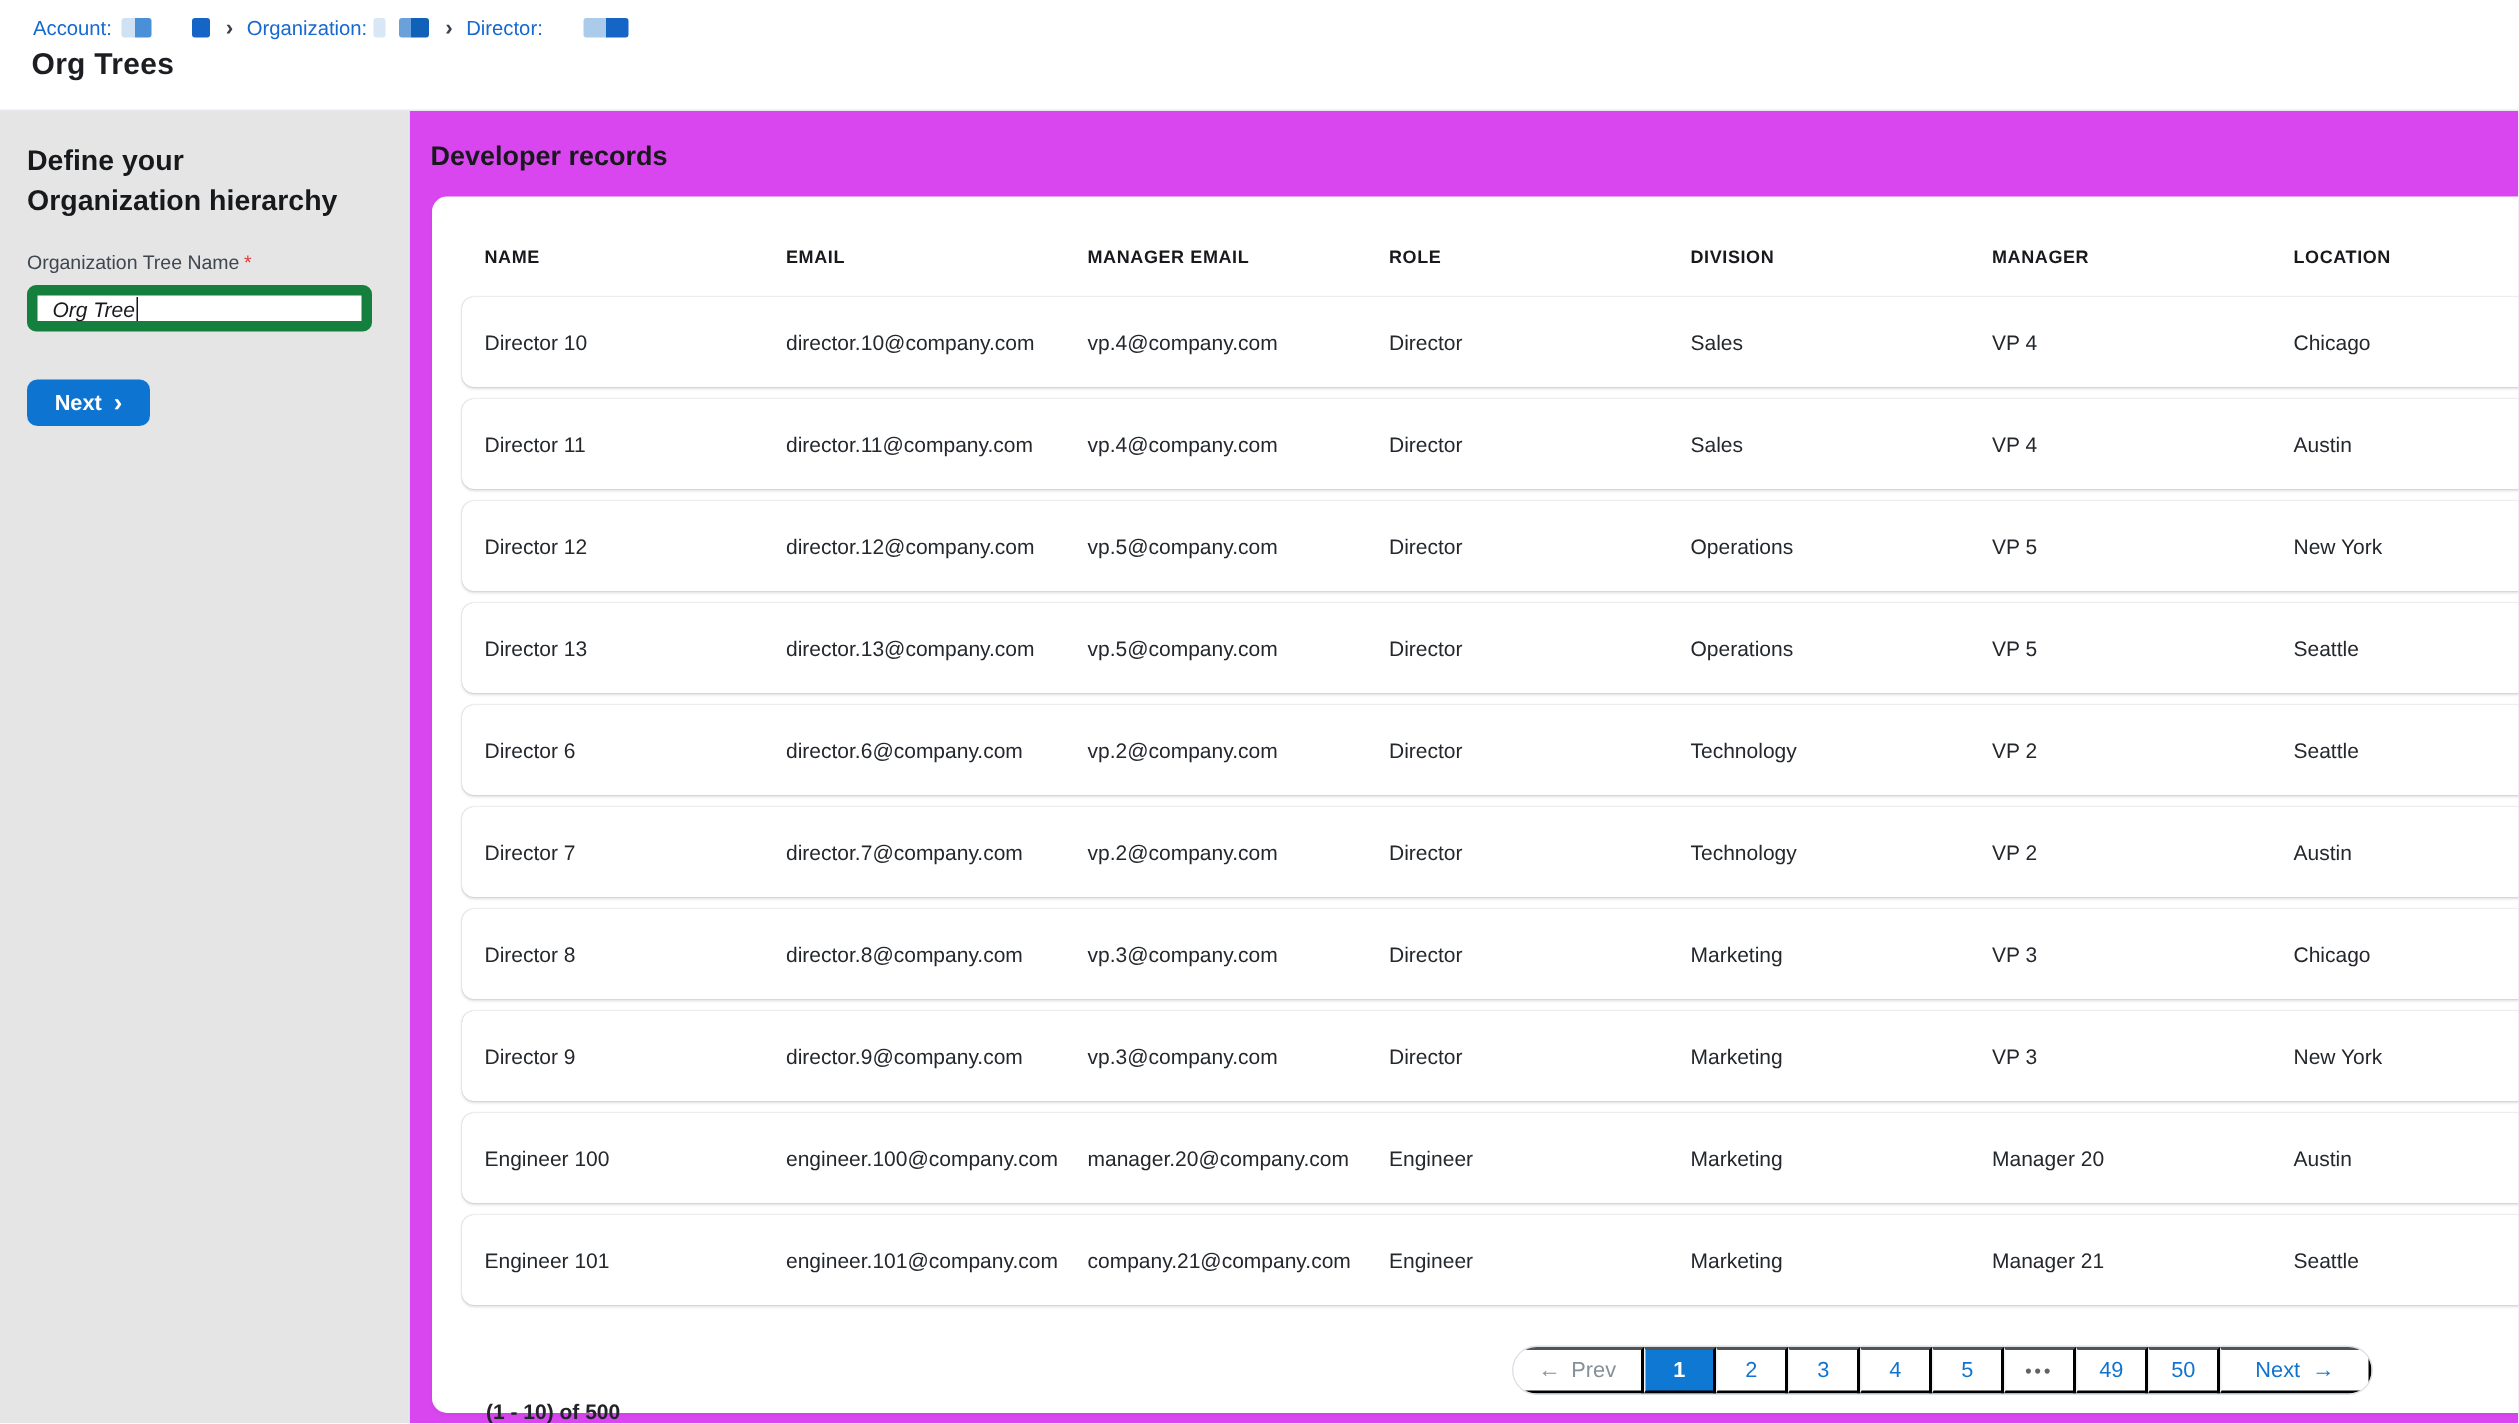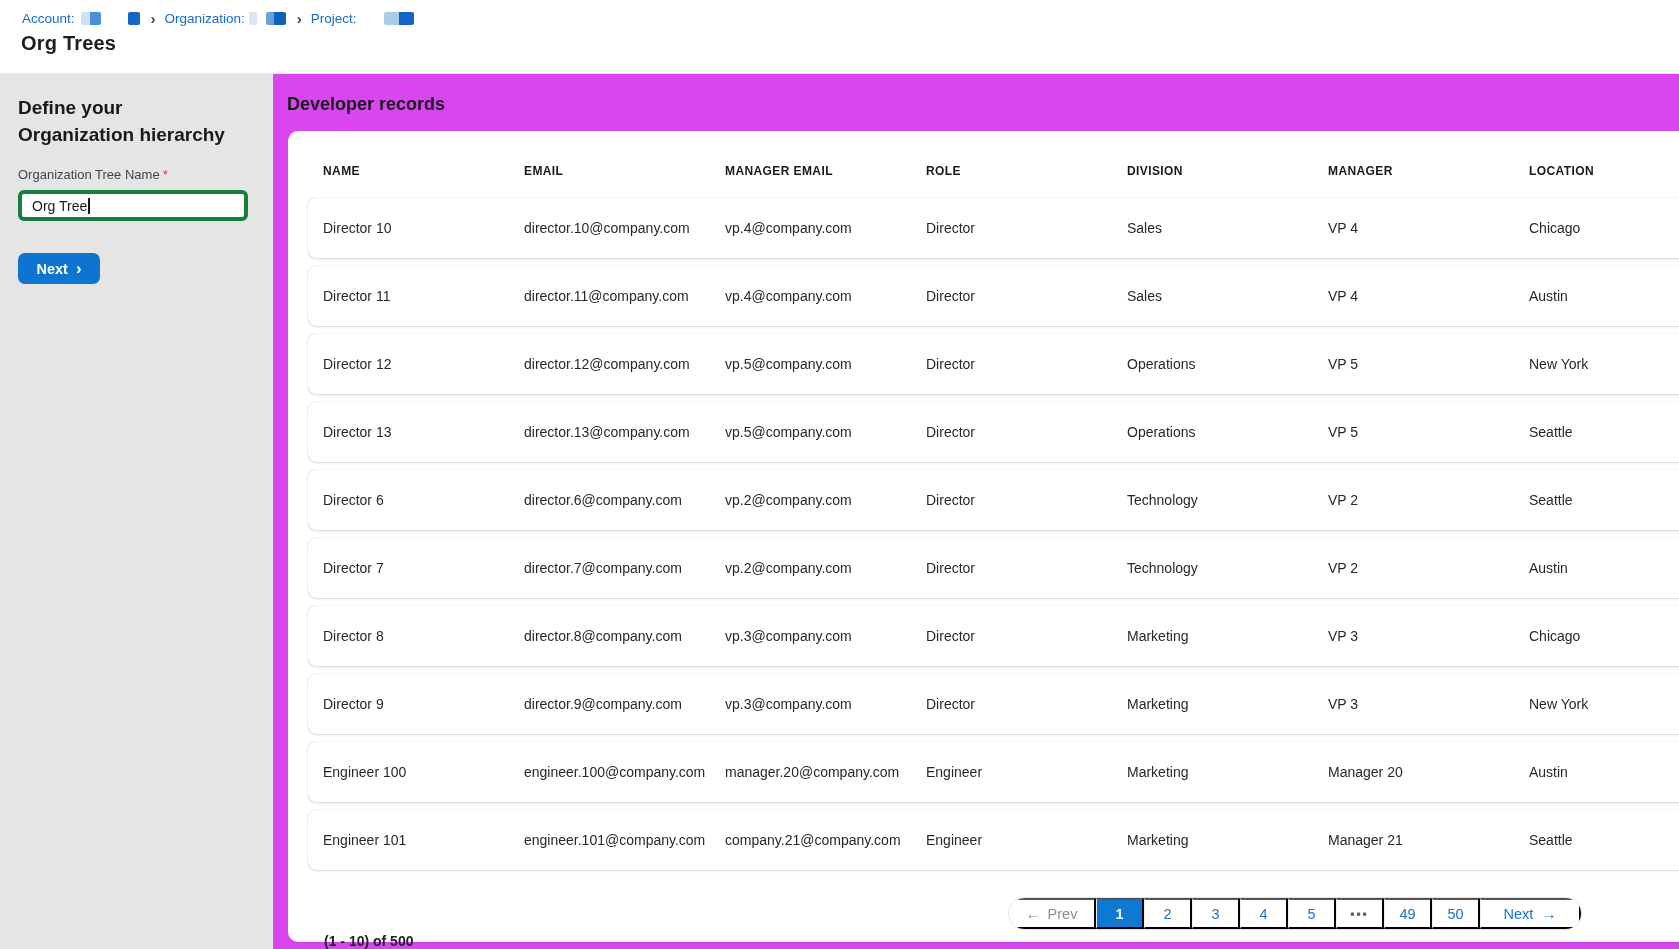--- a/index.html
+++ b/index.html
@@ -25,23 +25,23 @@
                font-weight:700; color:#1c1e21; letter-spacing:.2px; }
 
   
   .sidebar{ position:absolute; left:0; top:74px; bottom:0; width:273px;
             background:#e5e5e5; border-right:1px solid #e5e8ec; z-index:4; }
   .sidebar-heading{ margin:20px 18px 0; font-size:19px; line-height:27px;
                     font-weight:700; color:#17191c; white-space:pre-line; }
   .field-label{ margin:19px 18px 0; font-size:13px; color:#3f4650; }
   .req{ color:#e53935; margin-left:3px; }
   .fake-input{ position:absolute; left:18px; top:116px; width:230px; height:31px;
-               border:4px solid #15803d; border-radius:6px; background:#fff;
+               border:7px solid #15803d; border-radius:6px; background:#fff;
                display:flex; align-items:center; padding:0 10px; font-size:14px;
-               color:#17191c; cursor:text; }
+               color:#17191c; cursor:text;font-style:italic; }
   .caret{ width:1.5px; height:16px; background:#15171a; margin-left:1px;
           animation:blink 1.1s steps(1) infinite; }
   @keyframes blink{ 50%{ opacity:0; } }
   .next-btn{ position:absolute; left:18px; top:179px; width:82px; height:31px;
              border:none; border-radius:7px; background:#0e74d1; color:#fff;
              font-family:inherit; font-size:14.5px; font-weight:700;
              display:flex; align-items:center; justify-content:center; gap:8px;
              cursor:pointer; }
   .btn-chev::after{ content:"\203A"; font-size:17px; font-weight:700; line-height:1; }
 
@@ -89,21 +89,21 @@
   <div class="topbar">
     <div class="breadcrumb">
       <span class="crumb-label">Account:</span>
       <span class="redact rd-acc1"></span>
       <span class="redact rd-acc2"></span>
       <span class="crumb-sep"></span>
       <span class="crumb-label">Organization:</span>
       <span class="redact rd-org1"></span>
       <span class="redact rd-org2"></span>
       <span class="crumb-sep"></span>
-      <span class="crumb-label">Project:</span>
+      <span class="crumb-label">Director:</span>
       <span class="redact rd-prj1"></span>
     </div>
     <div class="page-title">Org Trees</div>
   </div>
 
   <div class="sidebar">
     <div class="sidebar-heading">Define your
 Organization hierarchy</div>
     <div class="field-label">
       <span>Organization Tree Name</span><span class="req">*</span>

